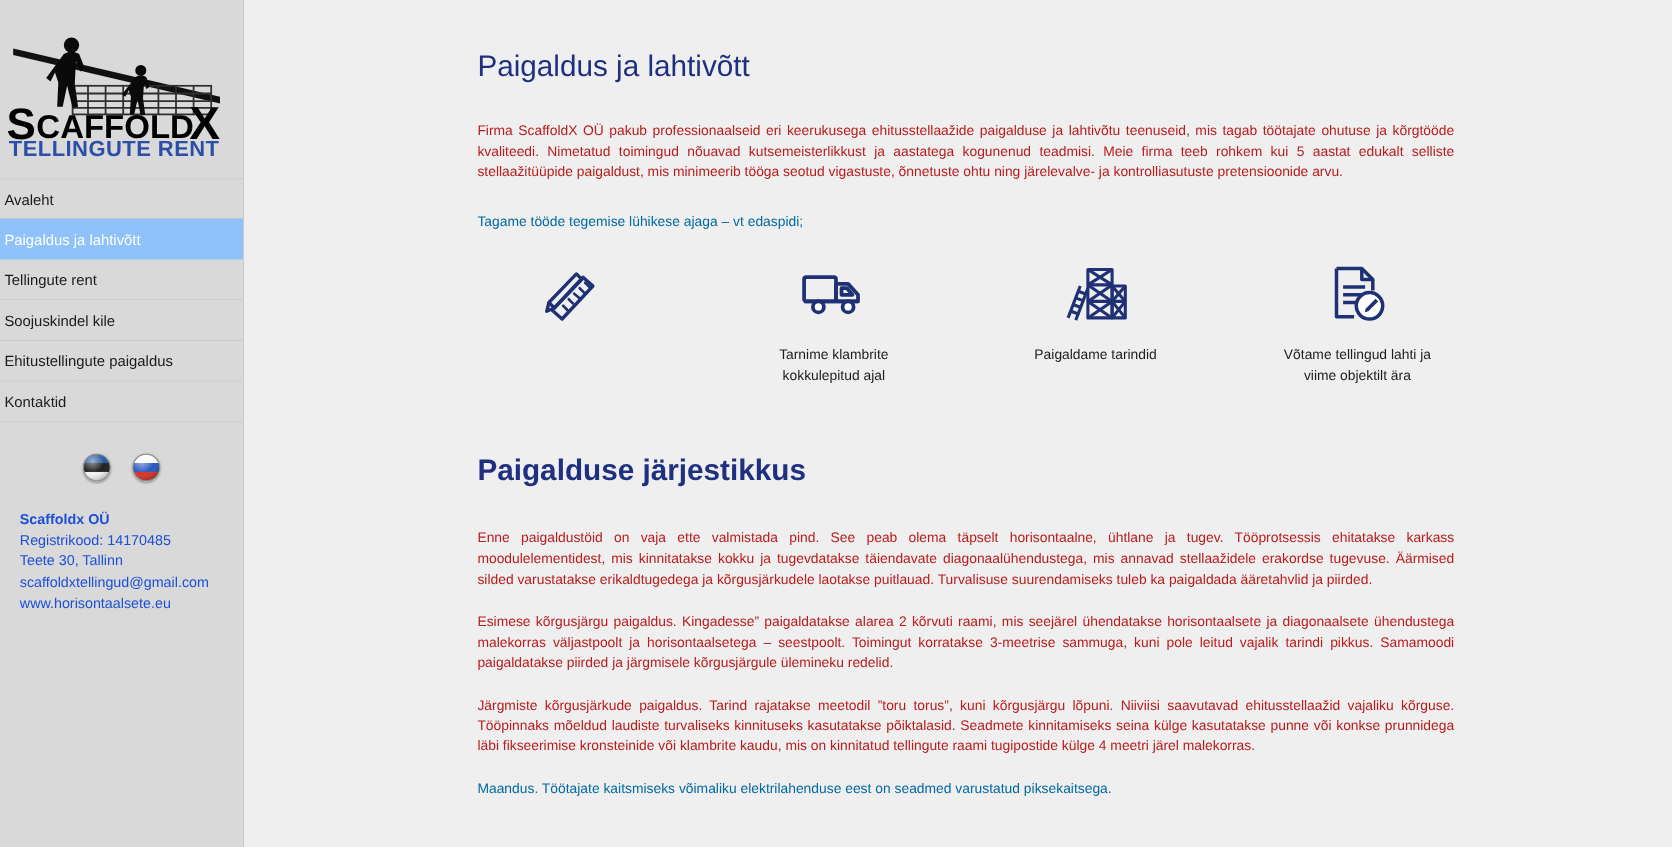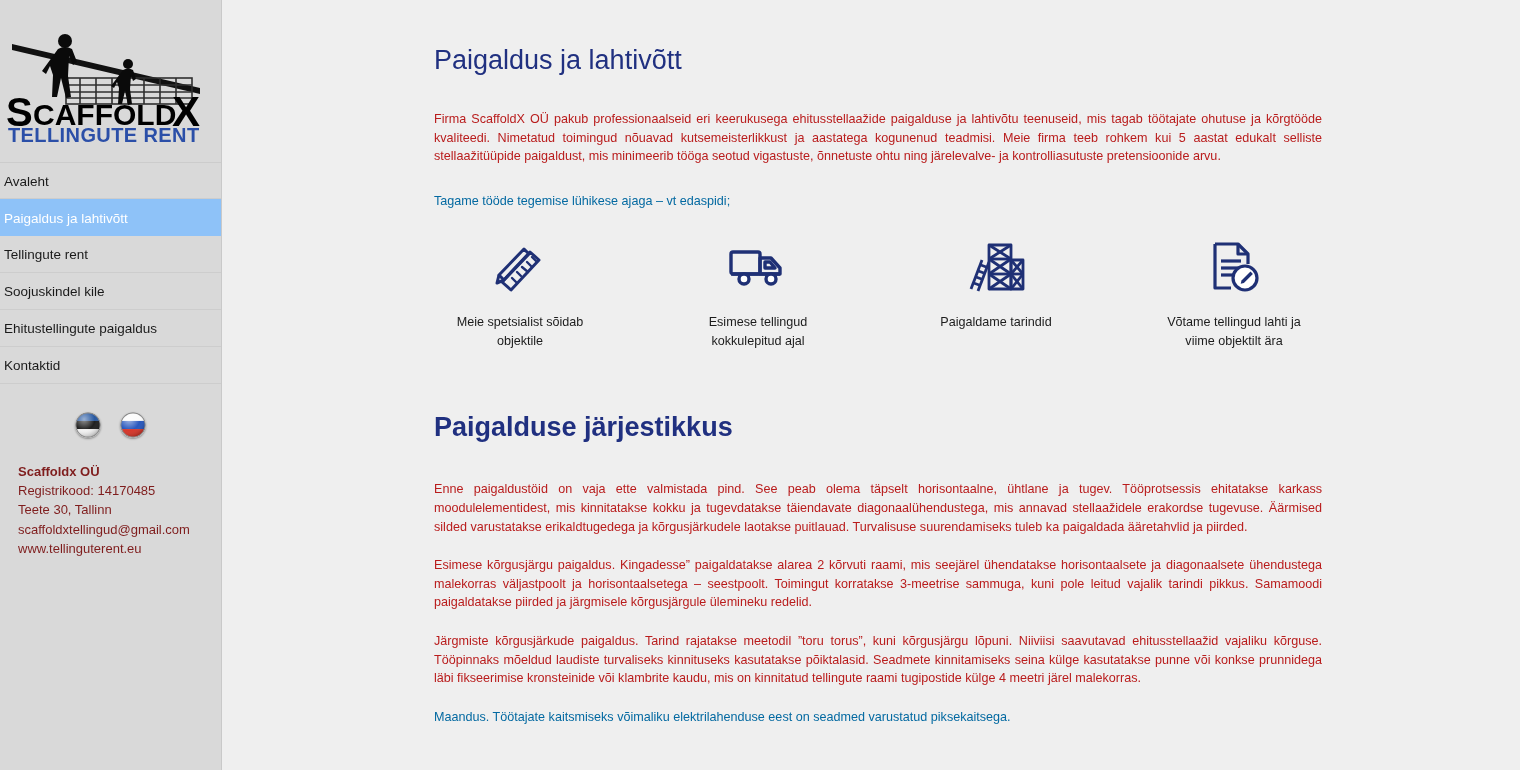--- a/index.html
+++ b/index.html
@@ -77,21 +77,21 @@
     border-radius: 50%;
     cursor: pointer;
     display: block;
     box-shadow: 0 1px 2px rgba(0,0,0,0.35);
   }
 
   .contact {
     margin-top: 24px;
     padding-left: 18px;
     font-size: 13px;
-    color: #7f1d1d;
+    color: #1d4ed8;
     line-height: 19.2px;
   }
   .contact .company { font-weight: bold; }
   .contact div { white-space: nowrap; }
 
   
   #main {
     flex: 1;
     height: 770px;
     background: #efefef;
@@ -251,21 +251,21 @@
         </g>
         <circle cx="16" cy="16" r="15" fill="none" stroke="#8d8d8d" stroke-width="1.4"></circle>
       </svg>
     </div>
 
     <div class="contact">
       <div class="company">Scaffoldx OÜ</div>
       <div>Registrikood: 14170485</div>
       <div>Teete 30, Tallinn</div>
       <div>scaffoldxtellingud@gmail.com</div>
-      <div>www.tellinguterent.eu</div>
+      <div>www.horisontaalsete.eu</div>
     </div>
   </aside>
 
   <main id="main">
     <div class="content">
 
       <h1 id="title-1" class="section-title">Paigaldus ja lahtivõtt</h1>
 
       <p class="body-text" style="margin-top:34px;">Firma ScaffoldX OÜ pakub professionaalseid eri keerukusega ehitusstellaažide paigalduse ja lahtivõtu teenuseid, mis tagab töötajate ohutuse ja kõrgtööde kvaliteedi. Nimetatud toimingud nõuavad kutsemeisterlikkust ja aastatega kogunenud teadmisi. Meie firma teeb rohkem kui 5 aastat edukalt selliste stellaažitüüpide paigaldust, mis minimeerib tööga seotud vigastuste, õnnetuste ohtu ning järelevalve- ja kontrolliasutuste pretensioonide arvu.</p>
 
@@ -288,39 +288,38 @@
                 <line x1="37" y1="24" x2="41" y2="28"></line>
                 <line x1="42" y1="19" x2="46" y2="23"></line>
               </g>
 
               <g stroke="#1f3075" stroke-width="3" fill="none" stroke-linejoin="round">
                 <path d="M9 37 L34 11 l5 5 -25 26 Z"></path>
                 <path d="M9 37 l-2 8 7-3"></path>
               </g>
             </svg>
           </div>
-          <div class="icon-caption">Meie spetsialist sõidab objektile</div>
         </div>
 
         <div class="icon-card">
           <div class="icon-art">
             <svg width="62" height="52" viewBox="0 0 62 52">
               <g stroke="#1f3075" stroke-width="3.4" fill="none" stroke-linejoin="round">
                 <rect x="4" y="11" width="29" height="22" rx="2"></rect>
                 <path d="M33 17 h11 l9 10 v6 h-20 Z"></path>
                 <path d="M38 21 h5 l5 6 h-10 Z"></path>
                 <line x1="4" y1="33" x2="53" y2="33"></line>
               </g>
               <g fill="#ffffff" stroke="#1f3075" stroke-width="3.4">
                 <circle cx="17" cy="38" r="5"></circle>
                 <circle cx="44" cy="38" r="5"></circle>
               </g>
             </svg>
           </div>
-          <div class="icon-caption">Esimese tellingud kokkulepitud ajal</div>
+          <div class="icon-caption">Tarnime klambrite kokkulepitud ajal</div>
         </div>
 
         <div class="icon-card">
           <div class="icon-art">
             <svg width="62" height="58" viewBox="0 0 62 58">
               <g stroke="#1f3075" stroke-width="2.8" fill="none" stroke-linejoin="round">
 
                 <rect x="24" y="7" width="22" height="44"></rect>
                 <line x1="24" y1="21" x2="46" y2="21"></line>
                 <line x1="24" y1="36" x2="46" y2="36"></line>

